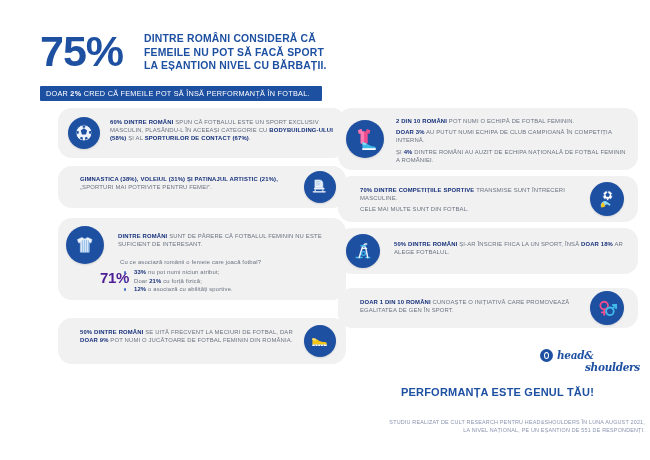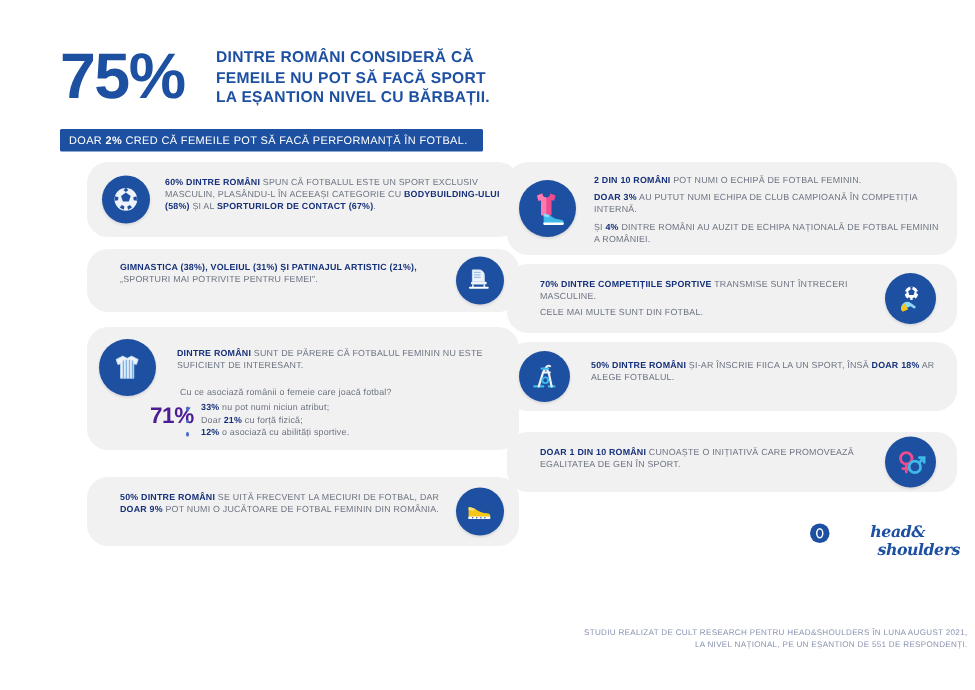--- a/index.html
+++ b/index.html
@@ -72,21 +72,21 @@
   .bullets ul{margin:0;padding:0;list-style:none;}
   .bullets li{position:relative;padding-left:14px;}
   .bullets li:before{
     content:"";position:absolute;left:4px;top:3px;
     width:2.4px;height:2.4px;border-radius:50%;background:#4a6fc4;
   }
   .bullets b{color:#15307a;font-weight:bold;}
 
   
   .logo{
-    position:absolute;left:540px;top:349px;width:84px;height:26px;text-align:center;
+    position:absolute;left:540px;top:349px;width:84px;height:26px;
   }
   .logo-text{
     position:absolute;left:17px;top:0px;
     font-family:"DejaVu Serif", serif;
     font-style:italic;font-weight:bold;
     font-size:10.5px;line-height:12px;color:#1e50a2;
     letter-spacing:-0.3px;
   }
   .logo-text .l2{display:block;margin-top:0px;margin-left:28px;}
   .logo-mark{
@@ -117,21 +117,21 @@
 
   <div class="header">
     <div class="hero-pct">75%</div>
     <div class="hero-text">
       <div>DINTRE ROMÂNI CONSIDERĂ CĂ</div>
       <div>FEMEILE NU POT SĂ FACĂ SPORT</div>
       <div>LA EȘANTION NIVEL CU BĂRBAȚII.</div>
     </div>
     <div class="hero-bar">
       <div class="hero-bar-text">
-        <span>DOAR </span><b>2%</b><span> CRED CĂ FEMEILE POT SĂ FACĂ PERFORMANȚĂ ÎN FOTBAL.</span>
+        <span>DOAR </span><b>2%</b><span> CRED CĂ FEMEILE POT SĂ ÎNSĂ PERFORMANȚĂ ÎN FOTBAL.</span>
       </div>
     </div>
   </div>
 
   <div id="cards-left">
       <div class="card" style="left: 58px; top: 108px; width: 288px; height: 50px;">
         <div class="icon-badge" style="width: 32px; height: 32px; left: 10px; top: 9px;">
           <svg viewBox="0 0 32 32" width="19.84" height="19.84">
         <circle cx="16" cy="16" r="13" fill="#eef3fb"></circle>
         <path d="M16 8.5l5.2 3.8-2 6.1h-6.4l-2-6.1z" fill="#1e50a2"></path>
@@ -275,20 +275,21 @@
 
   <div class="logo">
     <div class="logo-mark"></div>
     <div class="logo-text">
       <span>head&amp;</span>
       <span class="l2">shoulders</span>
     </div>
   </div>
 
   <div class="tagline">
+    <div>PERFORMANȚA ESTE GENUL TĂU!</div>
   </div>
 
   <div class="finepr">
     <div>STUDIU REALIZAT DE CULT RESEARCH PENTRU HEAD&amp;SHOULDERS ÎN LUNA AUGUST 2021,</div>
     <div>LA NIVEL NAȚIONAL, PE UN EȘANTION DE 551 DE RESPONDENȚI.</div>
   </div>
 
 </div>
 
 </body></html>

